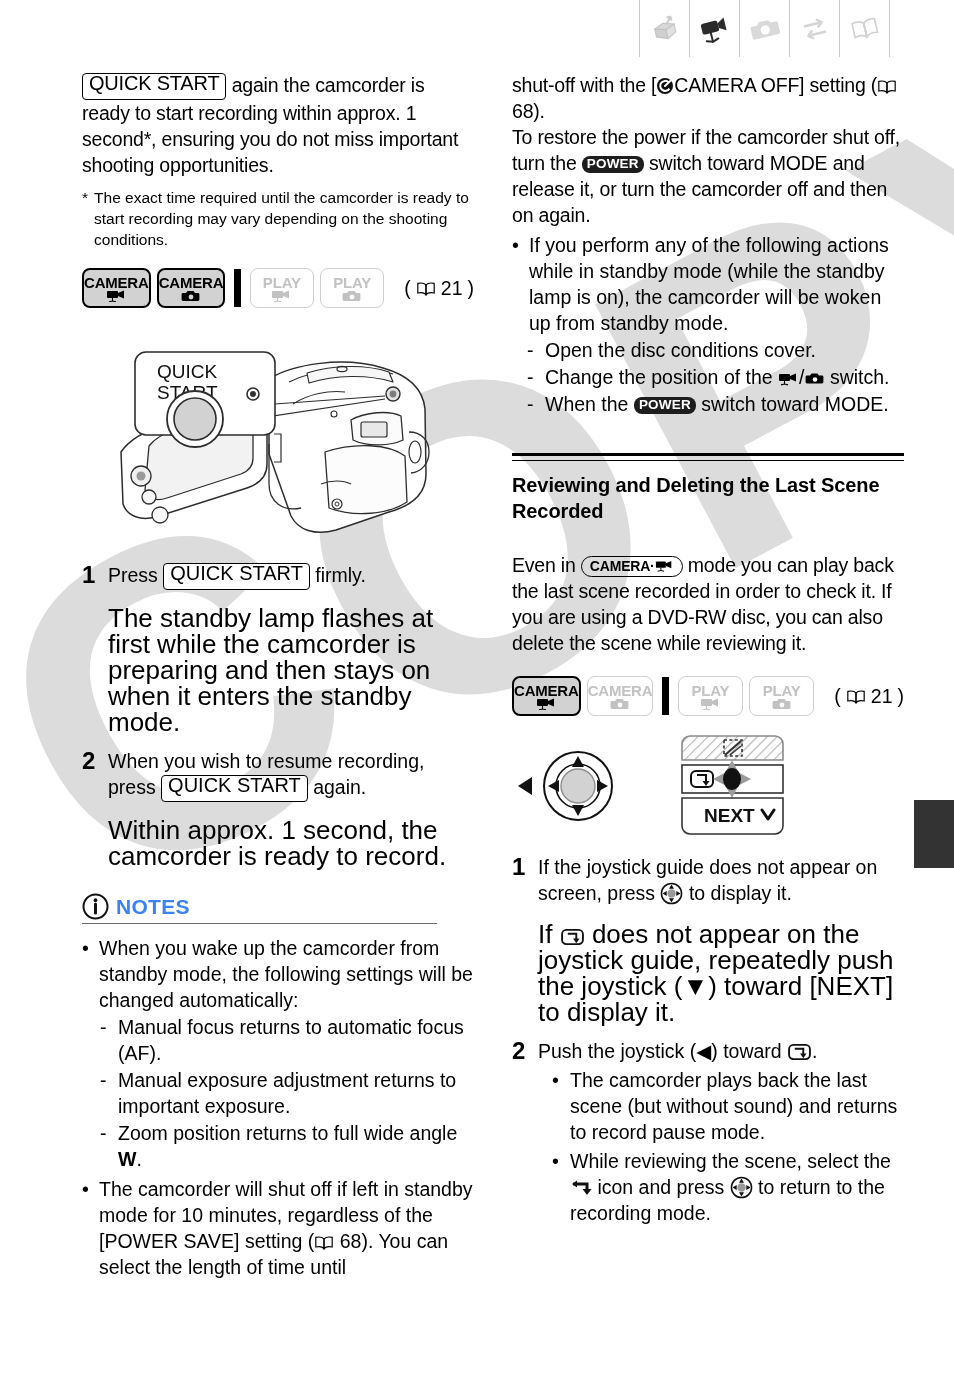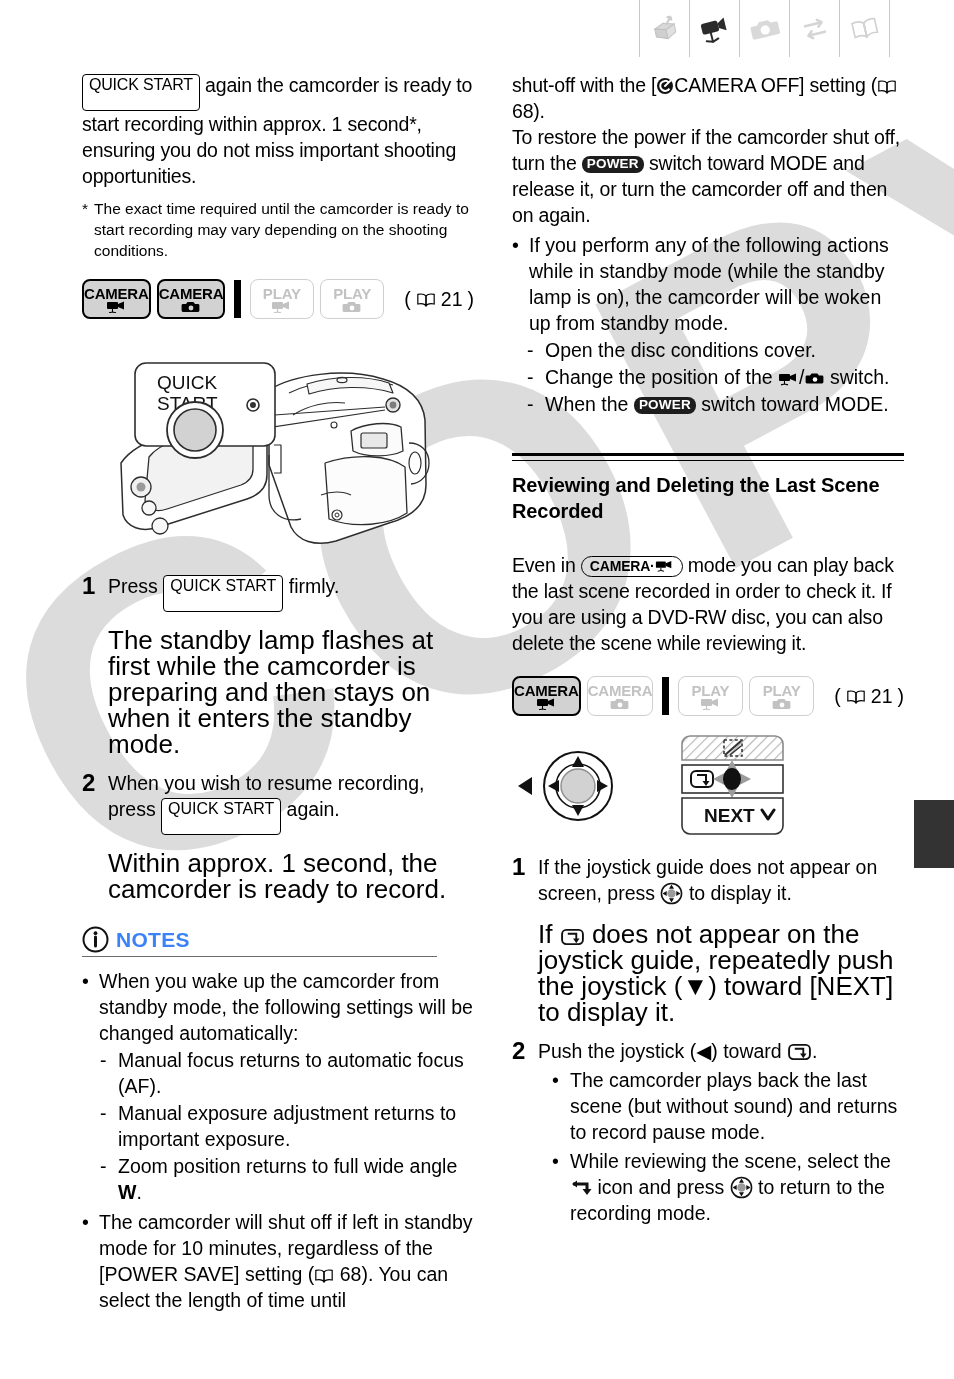--- a/index.html
+++ b/index.html
@@ -39,21 +39,21 @@
   .col-left{left:82px;}
   .col-right{left:512px;}
 
   p{margin:0;}
   .body-txt{font-size:19.5px;line-height:26px;letter-spacing:-0.2px;}
   .fn{font-size:15.5px;line-height:21px;}
 
   
   .qs-badge{
     display:inline-block;border:1px solid #000;border-radius:4px;
-    padding:0px 6px 16px;font-size:16px;line-height:19px;
+    padding:0px 6px 6px;font-size:20px;line-height:19px;
     vertical-align:2px;white-space:nowrap;background:#fff;
   }
   .power-badge{
     display:inline-block;background:#1d1d1d;color:#fff;
     border-radius:8px;padding:1px 5px 2px;
     font-size:13.5px;font-weight:bold;line-height:14px;
     vertical-align:2px;letter-spacing:0.2px;white-space:nowrap;
   }
   .camera-inline{
     display:inline-block;border:1.5px solid #000;border-radius:11px;

